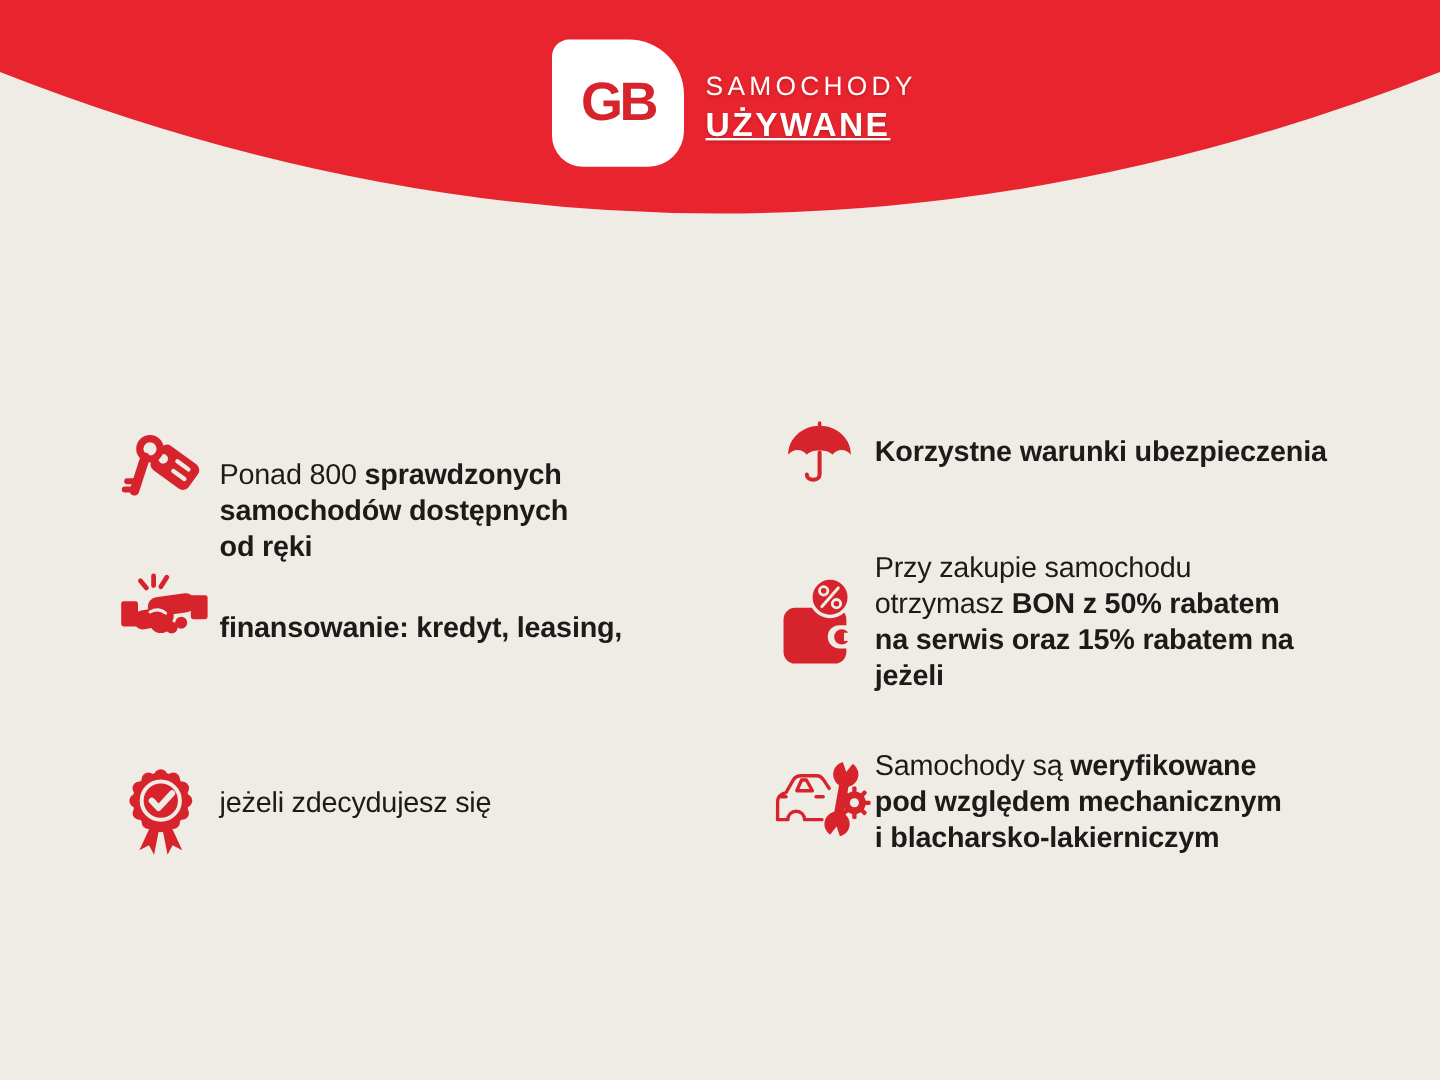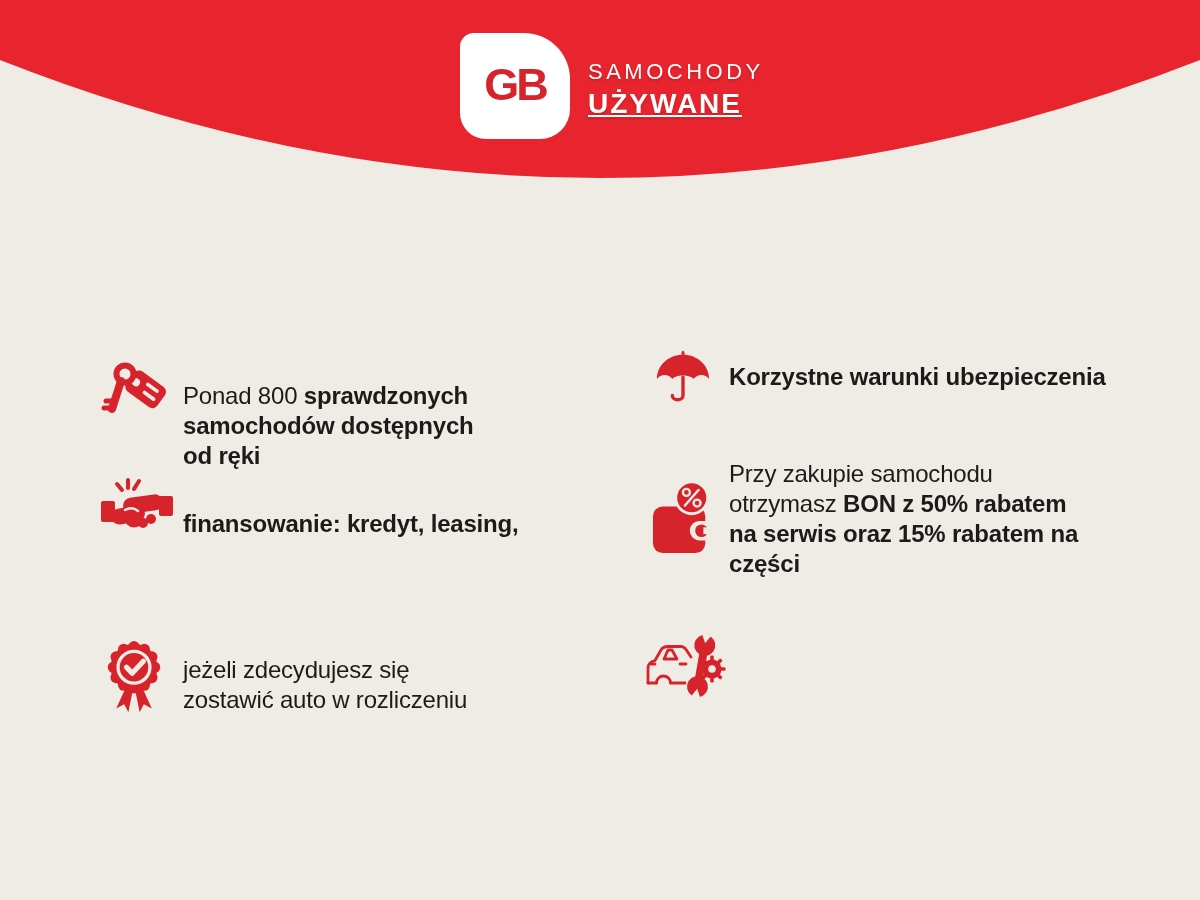--- a/index.html
+++ b/index.html
@@ -115,21 +115,21 @@
         <circle cx="21" cy="10.9" r="6"></circle>
           <circle cx="32" cy="8" r="6"></circle>
         <circle cx="43" cy="10.9" r="6"></circle>
           <circle cx="51.1" cy="19" r="6"></circle>
         <circle cx="32" cy="30" r="25"></circle>
       </g>
       <circle class="sb" cx="32" cy="30" r="17" stroke-width="3.5"></circle>
       <path class="sb" d="M24 30 l6 6.5 12 -13" stroke-width="5.5" stroke-linecap="round" stroke-linejoin="round"></path>
     </svg>
   </div>
-  <div class="feature-text text-3"><br><span>jeżeli zdecydujesz się</span><br><span>zostawić auto w rozliczeniu</span></div>
+  <div class="feature-text text-3"><br><span>jeżeli zdecydujesz się</span><br></div>
 
   <div class="feature-icon icon-4">
     <svg width="62" height="58" viewBox="0 0 64 60">
       <rect class="fr" x="30.5" y="1" width="3" height="7" rx="1.5"></rect>
       <path class="fr" d="M32 5 C17 5 5 16 5 30 C9 24.5 17 24.5 21 30 C24 25 40 25 43 30 C47 24.5 55 24.5 59 30 C59 16 47 5 32 5 Z"></path>
       <path class="sr" d="M32 28 V47 C32 53 21 53 21 47" stroke-width="3.5" stroke-linecap="round"></path>
     </svg>
   </div>
   <div class="feature-text text-4"><b>Korzystne warunki ubezpieczenia</b></div>
 
@@ -138,21 +138,21 @@
       <rect class="fr" x="2" y="26" width="54" height="48" rx="10"></rect>
       <circle class="fr" cx="42" cy="17" r="16.5" stroke="var(--background)" stroke-width="3"></circle>
       <circle class="sb" cx="36.5" cy="11.5" r="3.6" stroke-width="2.4"></circle>
       <circle class="sb" cx="47.5" cy="22.5" r="3.6" stroke-width="2.4"></circle>
       <path class="sb" d="M35 25 L49 9" stroke-width="2.6" stroke-linecap="round"></path>
       <rect class="fb" x="40" y="41" width="26" height="20" rx="10"></rect>
       <circle class="fr" cx="52" cy="51" r="6.5"></circle>
       <rect class="fb" x="54" y="47.5" width="12" height="7"></rect>
     </svg>
   </div>
-  <div class="feature-text text-5"><span>Przy zakupie samochodu</span><br><span>otrzymasz </span><b>BON z 50% rabatem</b><br><b>na serwis oraz 15% rabatem na</b><br><b>części</b></div>
+  <div class="feature-text text-5"><span>Przy zakupie samochodu</span><br><span>otrzymasz </span><b>BON z 50% rabatem</b><br><b>na serwis oraz 15% rabatem na</b><br><b>jeżeli</b></div>
 
   <div class="feature-icon icon-6">
     <svg width="76" height="72" viewBox="0 0 76 72">
       <g>
         <circle class="fr" cx="69" cy="38" r="9.5"></circle>
         <rect class="fr" x="67.2" y="24.5" width="3.6" height="6" rx="1.2"></rect>
         <rect class="fr" x="67.2" y="24.5" width="3.6" height="6" rx="1.2" transform="rotate(45 69 38)"></rect>
         <rect class="fr" x="67.2" y="24.5" width="3.6" height="6" rx="1.2" transform="rotate(90 69 38)"></rect>
         <rect class="fr" x="67.2" y="24.5" width="3.6" height="6" rx="1.2" transform="rotate(135 69 38)"></rect>
         <rect class="fr" x="67.2" y="24.5" width="3.6" height="6" rx="1.2" transform="rotate(180 69 38)"></rect>
@@ -172,14 +172,15 @@
         <path d="M5 52 L5 37 C5 32.5 8 30.5 12 29.5 L18 19 C19.5 16.5 22 15.5 25 15.5 L38 15.5 C40 15.5 41.5 16.5 43 18.5 L48 26"></path>
         <path d="M5 52 L13.5 52"></path>
         <path d="M13.5 52 A7 7 0 0 1 27.5 52"></path>
         <path d="M27.5 52 L42 52"></path>
         <path d="M25 19 L21 28 L34 28 L29 19 Z"></path>
         <path d="M37 33 L43 33"></path>
         <path d="M8 33 L12 33"></path>
       </g>
     </svg>
   </div>
+  <div class="feature-text text-6"><span>Samochody są </span><b>weryfikowane</b><br><b>pod względem mechanicznym</b><br><b>i blacharsko-lakierniczym</b></div>
 
 </div>
 
 </body></html>

